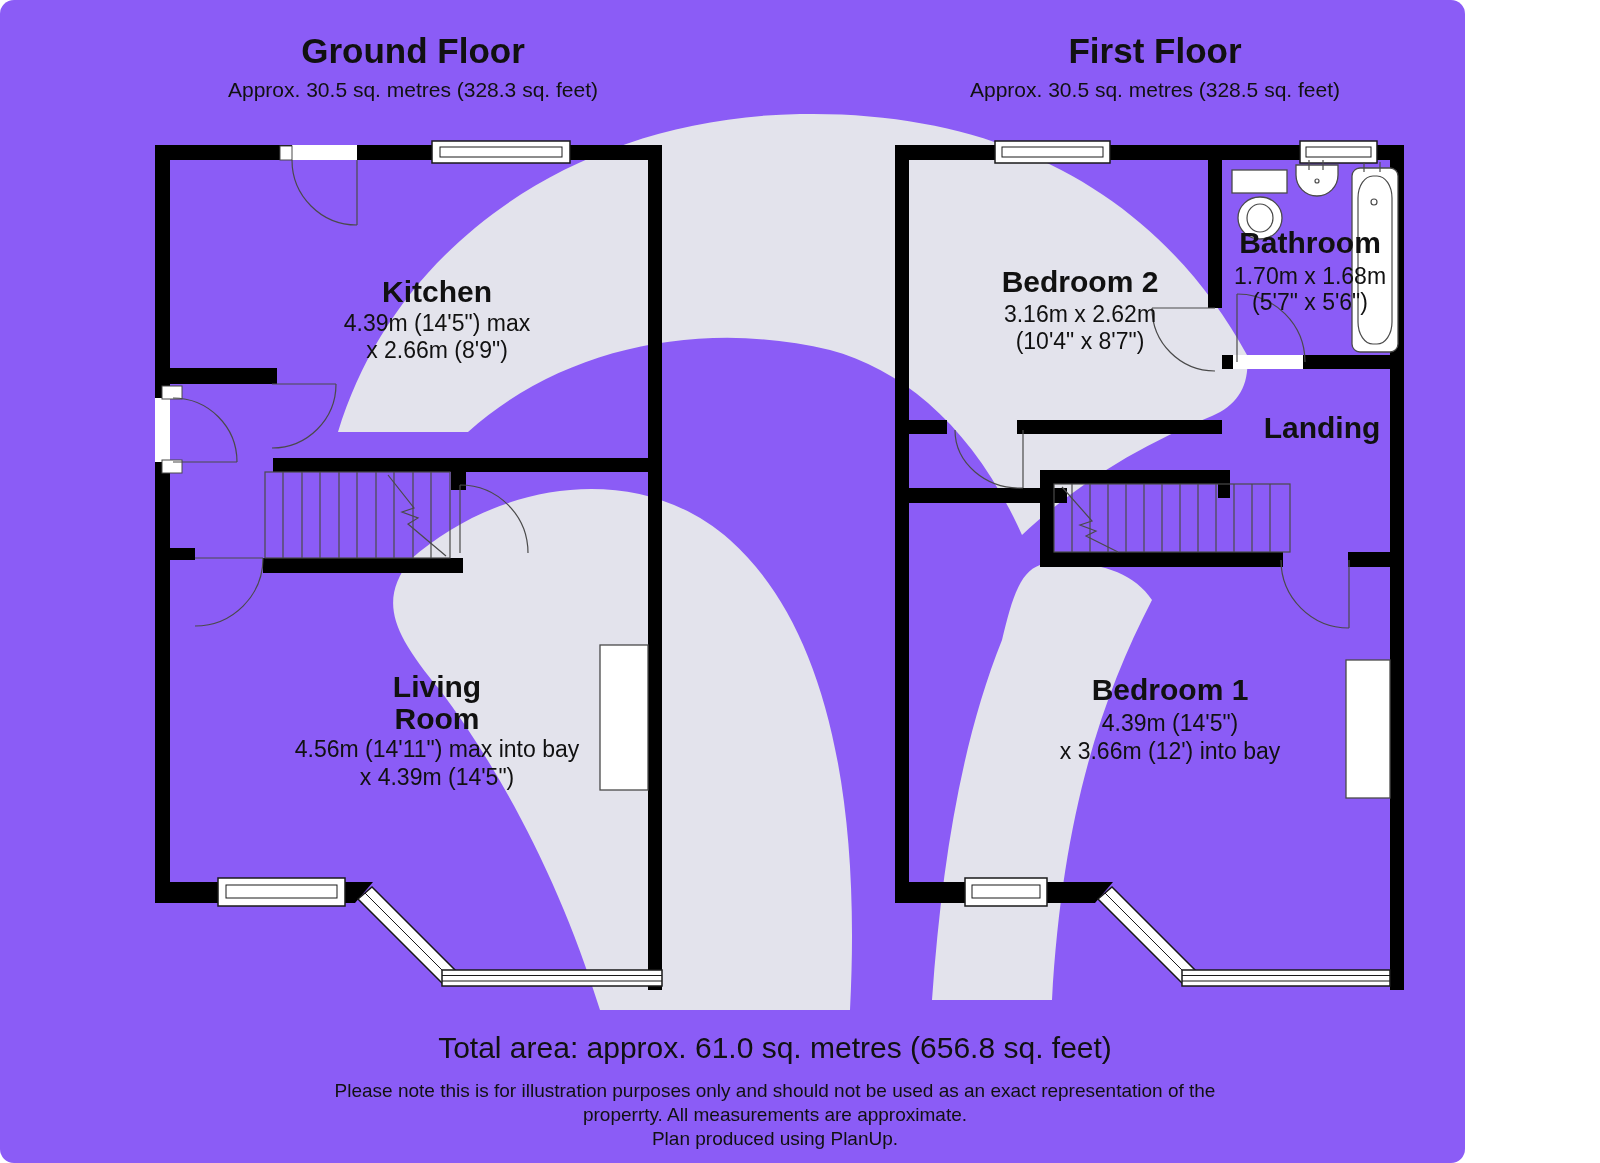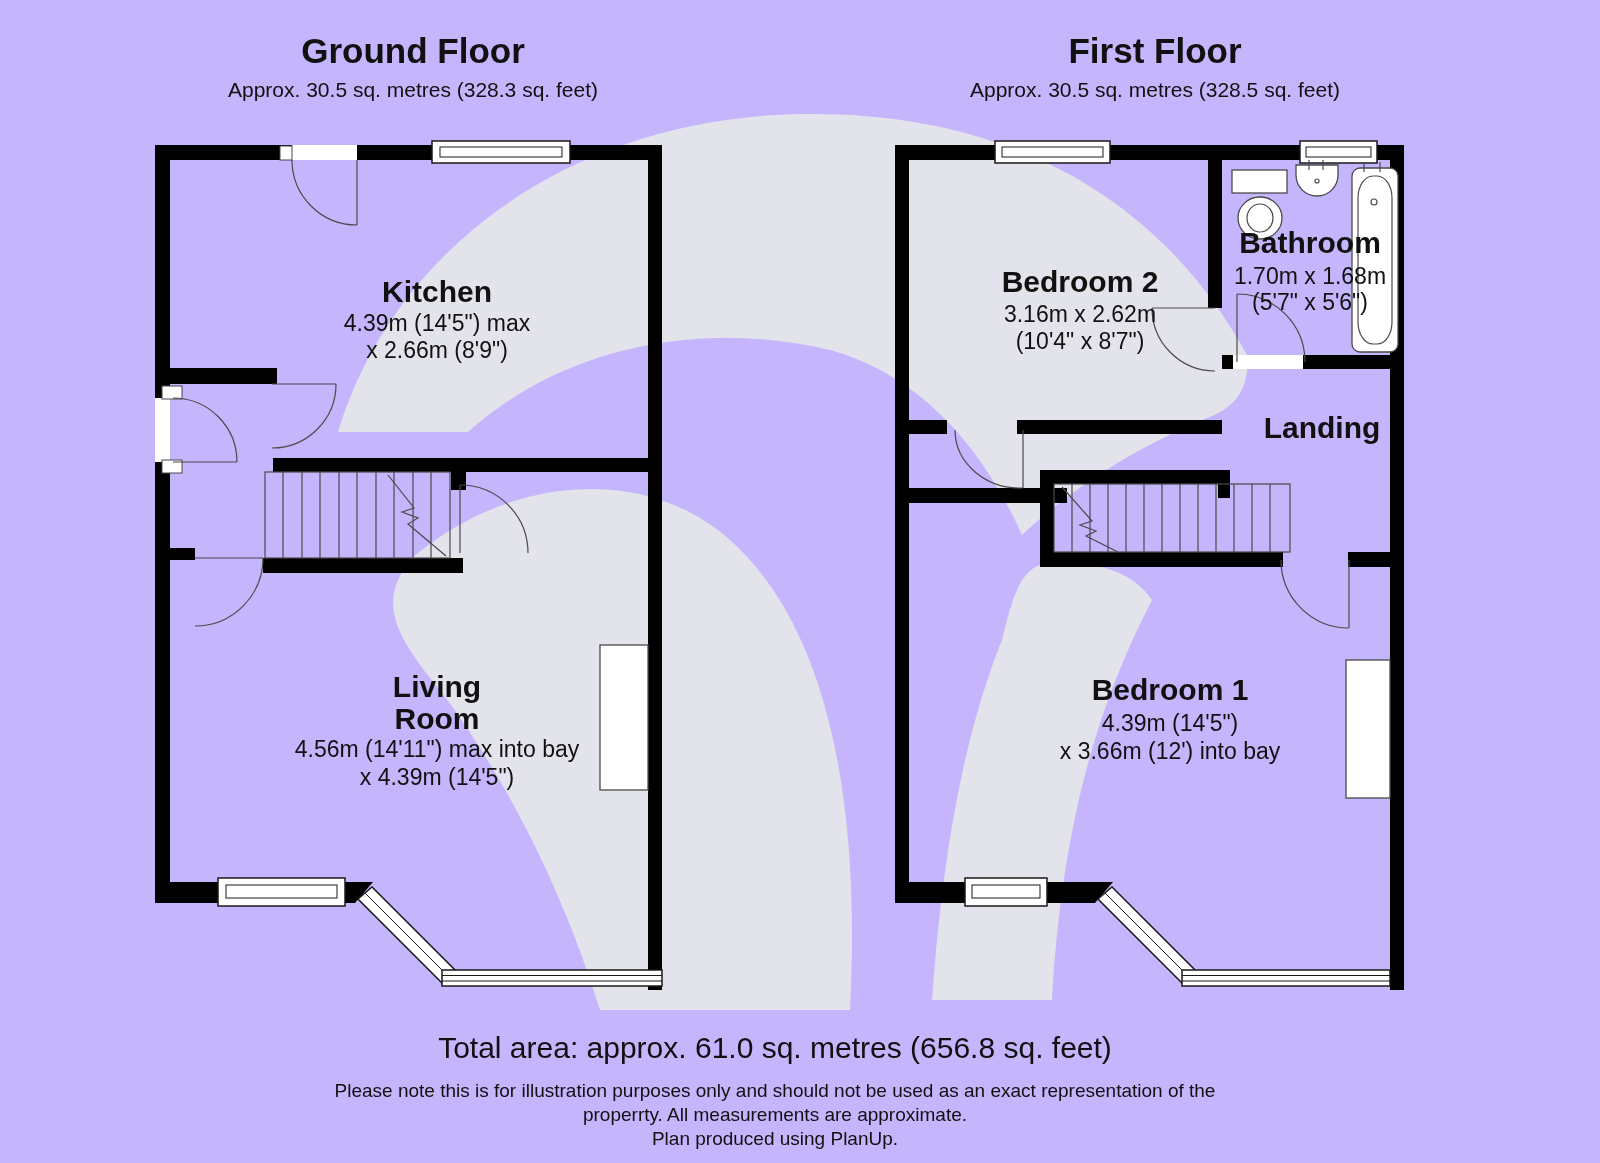--- a/index.html
+++ b/index.html
@@ -1,17 +1,17 @@
 <!DOCTYPE html>
 <html><head>
 <meta charset="utf-8">
 <style>
   html,body{margin:0;padding:0;background:#fff;}
-  .canvas{position:relative;width:1600px;height:1163px;background:#c4b5fd;overflow:hidden;
-          font-family:"Liberation Sans", sans-serif;}
+  .canvas{position:relative;width:1465px;height:1163px;background:#8b5cf6;overflow:hidden;
+          font-family:"Liberation Sans", sans-serif;border-radius:14px;}
   svg text{fill:#111;}
   .t-main{font-size:35px;font-weight:bold;}
   .t-sub{font-size:21px;}
   .t-room{font-size:30px;font-weight:bold;}
   .t-dim{font-size:23px;}
   .t-total{font-size:30px;}
   .t-disc{font-size:19px;}
   .wall{fill:#000;stroke:none;}
   .gap{fill:#fff;stroke:none;}
   .win{fill:#fff;stroke:#1a1a1a;stroke-width:1.5;}

